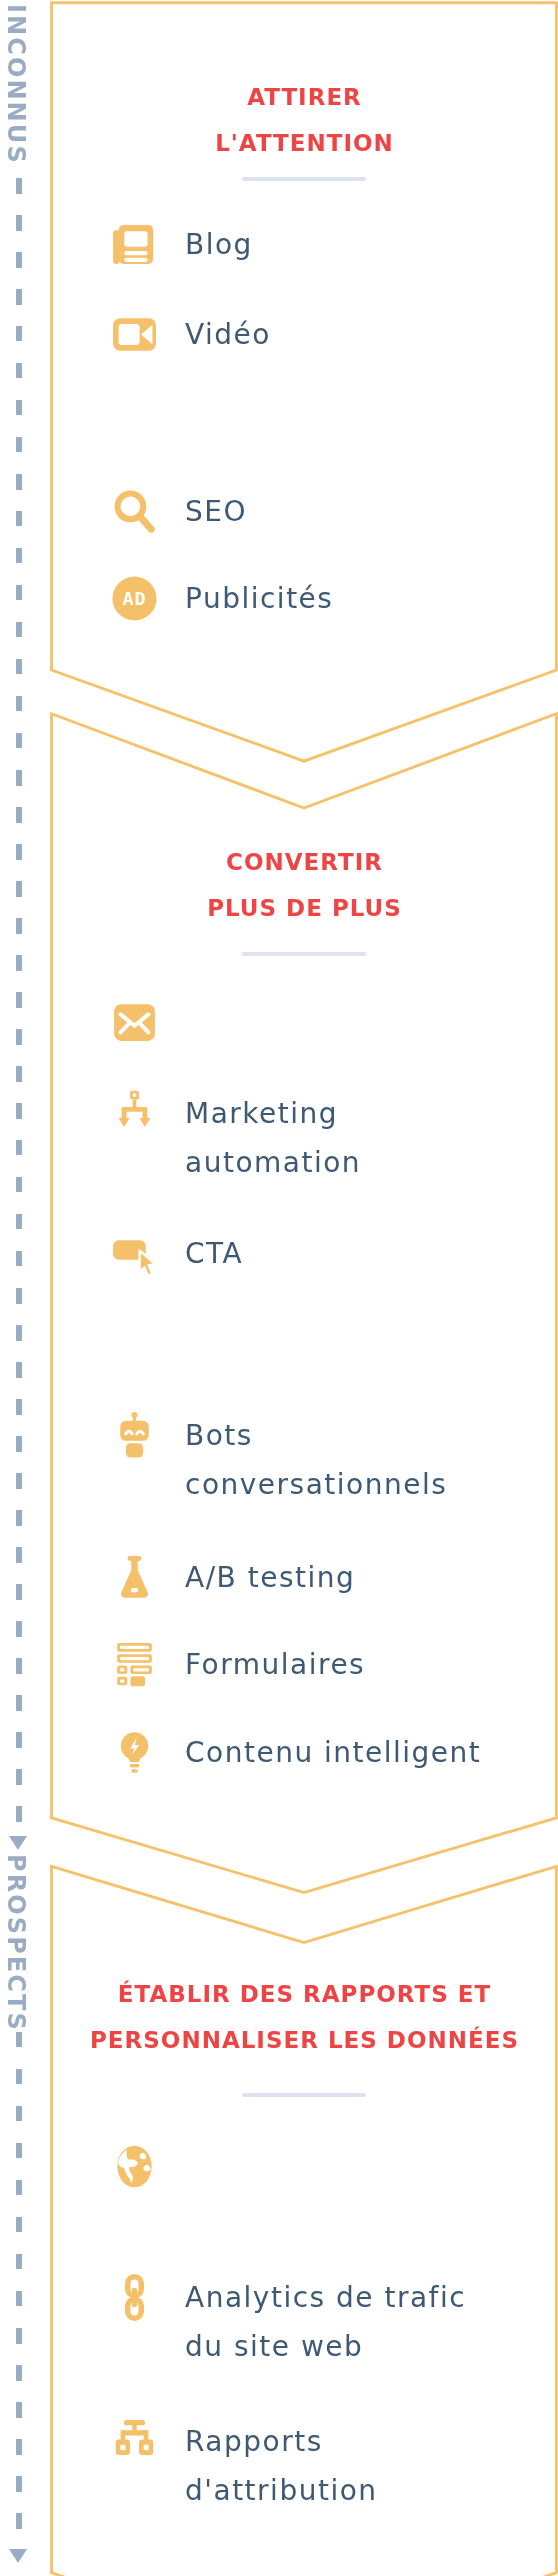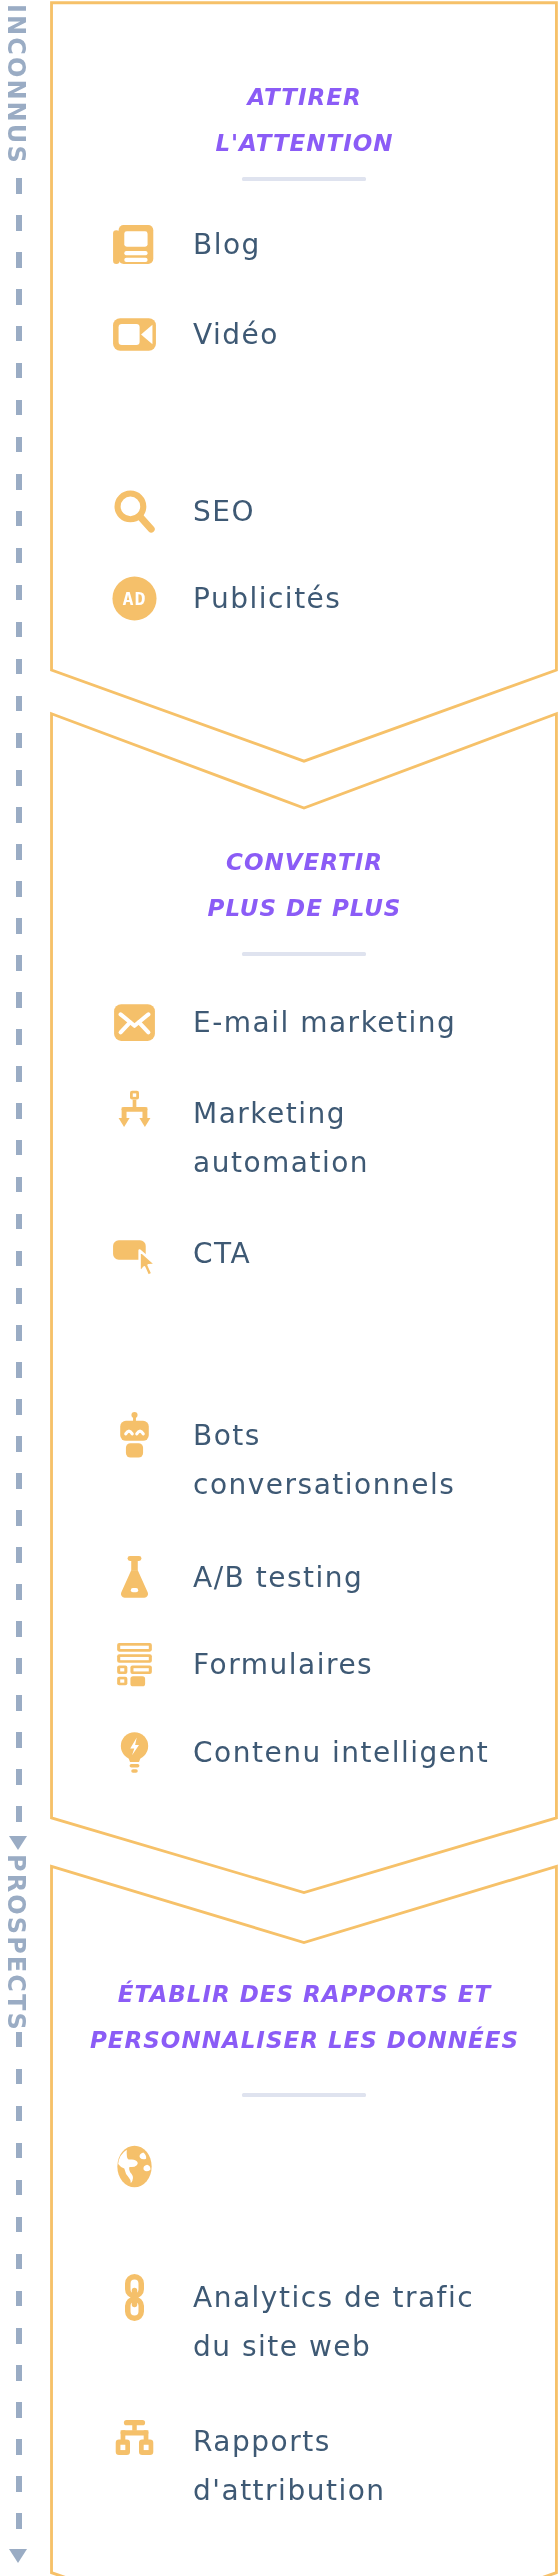--- a/index.html
+++ b/index.html
@@ -43,39 +43,38 @@
   .title{
     position:absolute;
     left:52px;
     width:505px;
     margin:0;
     text-align:center;
     font-size:23px;
     font-weight:bold;
     letter-spacing:1px;
     line-height:46px;
-    color:#8b5cf6;
+    color:#ef4444;
     white-space:pre-line;
-    font-style:italic;
   }
   .divider{
     position:absolute;
     left:242px;
     width:124px;
     height:3.6px;
     border-radius:1.5px;
     background:#DFE3EF;
   }
   
   .row{
     position:absolute;
     left:110px;
     display:flex;
     align-items:flex-start;
-    gap:34px;
+    gap:26px;
   }
   .icon{width:49px;height:49px;flex:0 0 49px;display:block;text-decoration:underline;}
   .icon svg{width:49px;height:49px;display:block;}
   .label{
     font-size:28px;
     letter-spacing:1.5px;
     line-height:49px;
     color:#3E5974;
     white-space:pre-line;
   }
@@ -157,21 +156,20 @@
     <span class="icon">
       <svg viewBox="0 0 24 24">
           <rect class="ic" x="2" y="3" width="20" height="18" rx="3.5"></rect>
           <g fill="none" stroke="#ffffff" stroke-width="2" stroke-linecap="round" stroke-linejoin="round">
             <path d="M5.2,8 L12,13.6 L18.8,8"></path>
             <path d="M5.2,16.8 L9.8,11.9"></path>
             <path d="M18.8,16.8 L14.2,11.9"></path>
           </g>
         </svg>
     </span>
-    <span class="label">E-mail marketing</span>
   </div>
 
   <div class="row" style="top:1089px">
     <span class="icon">
       <svg viewBox="0 0 24 24">
           <rect class="ic" x="9.8" y="0.8" width="4.4" height="4.4" rx="1"></rect>
           <rect class="icw" x="11.15" y="2.15" width="1.7" height="1.7"></rect>
           <rect class="ic" x="11.1" y="5.2" width="1.8" height="3.8"></rect>
           <rect class="ic" x="5.7" y="8.8" width="12.6" height="2.4" rx="1.2"></rect>
           <rect class="ic" x="5.7" y="9" width="2.4" height="5.4"></rect>

